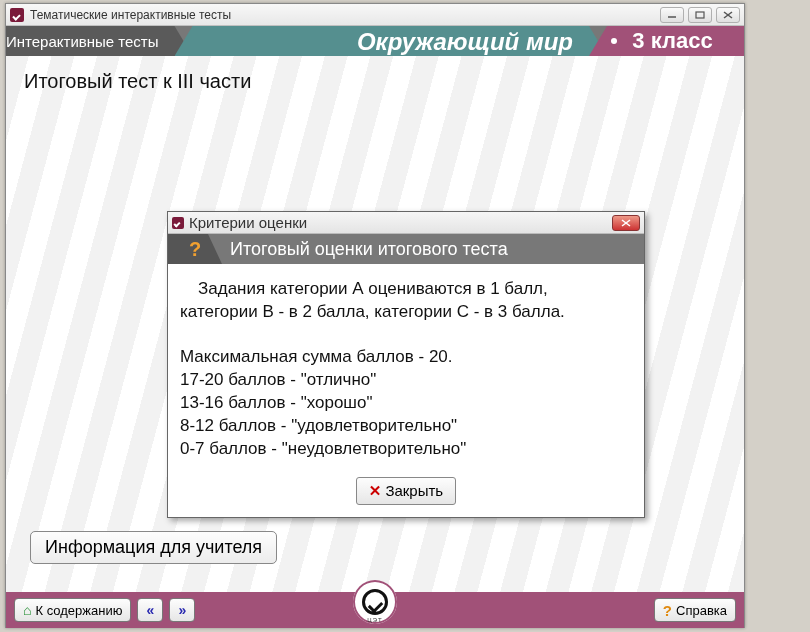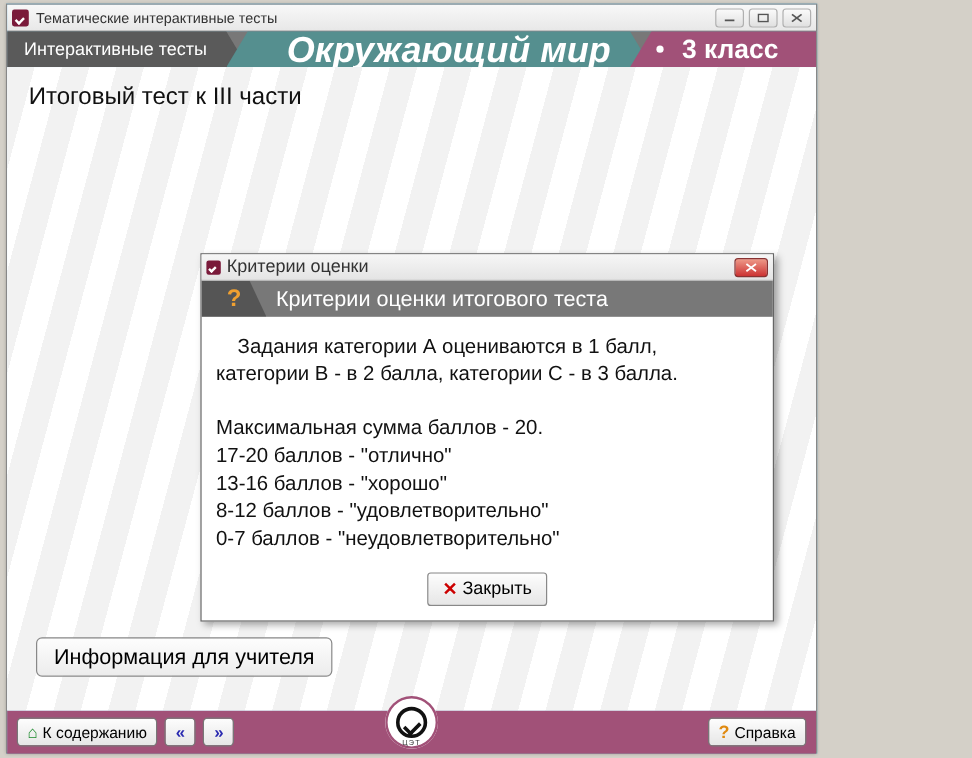--- a/index.html
+++ b/index.html
@@ -7,22 +7,22 @@
     margin: 0;
     font-family: Tahoma, Verdana, sans-serif;
     background: #d4d0c8;
     width: 810px;
     height: 632px;
     overflow: hidden;
   }
   .outer-window {
     position: absolute;
     left: 5px; top: 3px;
-    width: 676px; height: 625px;
-    background: #7dd3fc;
+    width: 740px; height: 625px;
+    background: #ef4444;
     border: 1px solid #888;
     box-shadow: 0 0 3px rgba(0,0,0,0.3);
   }
   .titlebar {
     height: 22px;
     background: linear-gradient(#f8f8f8, #e8e8e8);
     border-bottom: 1px solid #c0c0c0;
     display: flex;
     align-items: center;
     padding: 0 4px;
@@ -64,34 +64,33 @@
     background: #787878;
     position: relative;
     overflow: hidden;
   }
   .rib-seg1 {
     position: relative;
     background: #5a5a5a;
     color: #fff;
     font-size: 15px;
     display: flex; align-items: center;
-    padding-left: 14px;
     padding-right: 34px;
     clip-path: polygon(0 0, calc(100% - 18px) 0, 100% 100%, 0 100%);
   }
   .rib-seg2 {
     flex: 1;
     background: #558f8f;
     margin-left: -18px;
     clip-path: polygon(18px 0, calc(100% - 18px) 0, 100% 100%, 0 100%);
-    display: flex; align-items: flex-start; justify-content: flex-end;
+    display: flex; align-items: flex-end; justify-content: flex-end;
     padding-right: 34px;
     color: #fff;
     font-weight: bold;
-    font-size: 30px;
+    font-size: 24px;
     font-style: italic;
   }
   .rib-seg3 {
     width: 155px;
     margin-left: -18px;
     background: #a15178;
     clip-path: polygon(18px 0, 100% 0, 100% 100%, 0 100%);
     display: flex; align-items: center; justify-content: center;
     color: #fff; font-weight: bold; font-size: 22px; 
     position: relative;
@@ -310,21 +309,21 @@
           <svg width="10" height="8">
               <line x1="1" y1="1" x2="9" y2="7" stroke="#fff" stroke-width="1.5"></line>
               <line x1="9" y1="1" x2="1" y2="7" stroke="#fff" stroke-width="1.5"></line>
             </svg>
         </span>
       </div>
       <div class="modal-header">
         <div class="modal-qmark">
           <span class="qmark-glyph">?</span>
         </div>
-        <span style="margin-left:8px">Критерии оценки итогового теста</span>
+        <span style="margin-left:8px">Итоговый оценки итогового теста</span>
       </div>
       <div class="modal-body">
         <div class="indent">Задания категории А оцениваются в 1 балл,</div>
         <div>категории В - в 2 балла, категории С - в 3 балла.</div>
         <div class="gap"></div>
         <div>Максимальная сумма баллов  - 20.</div>
         <div>17-20 баллов - "отлично"</div>
         <div>13-16 баллов - "хорошо"</div>
         <div>8-12 баллов - "удовлетворительно"</div>
         <div>0-7 баллов - "неудовлетворительно"</div>

